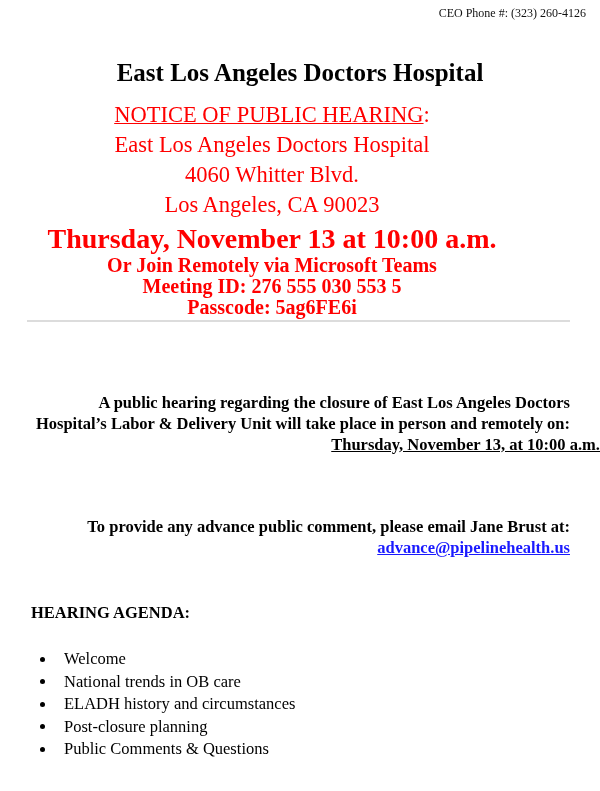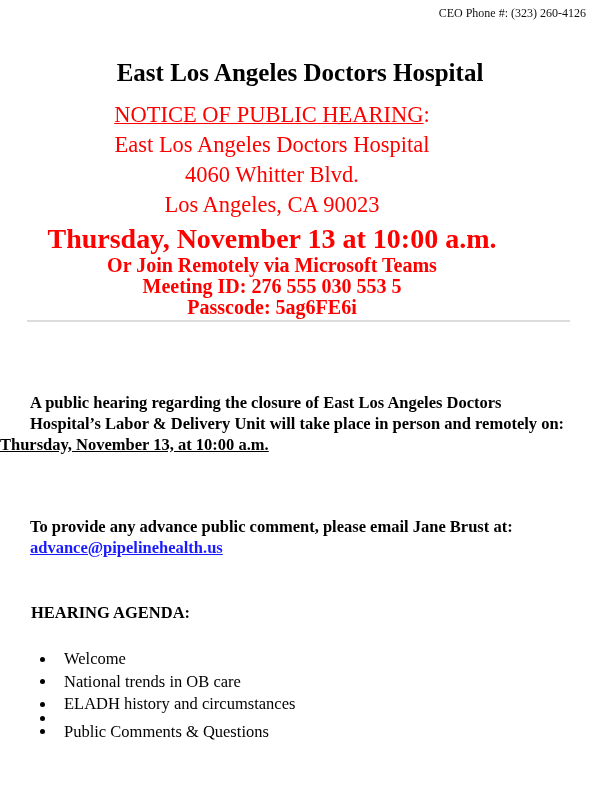--- a/index.html
+++ b/index.html
@@ -23,21 +23,21 @@
     .notice-heading { text-decoration: underline; text-decoration-thickness: 1px; }
     .date-big {
       font-size: 28px; font-weight: bold; line-height: 33px; margin-top: 2px;
     }
     .red-small { font-size: 20px; font-weight: bold; line-height: 21px; }
     .rule {
       position: absolute; top: 320px; left: 27px; width: 543px; height: 2px;
       background: #dcdcdc;
     }
     .para {
-      position: absolute; left: 0; width: 600px; text-align: left;
+      position: absolute; left: 0; width: 600px; text-align: right;
       font-size: 16.5px; font-weight: bold; line-height: 21px;
     }
     .para1 { top: 392px; }
     .para2 { top: 516px; }
     .u { text-decoration: underline; }
     .email { color: #1a1aff; text-decoration: underline; }
     .agenda-title {
       position: absolute; top: 603px; left: 31px;
       font-size: 16.5px; font-weight: bold;
     }
@@ -90,18 +90,19 @@
   <li>
       <span class="bullet"></span>
       <span>National trends in OB care</span>
     </li>
   <li>
       <span class="bullet"></span>
       <span>ELADH history and circumstances</span>
     </li>
   <li>
       <span class="bullet"></span>
+      <span>Post-closure planning</span>
     </li>
   <li>
       <span class="bullet"></span>
       <span>Public Comments &amp; Questions</span>
     </li>
 </ul>
 
 </body></html>

